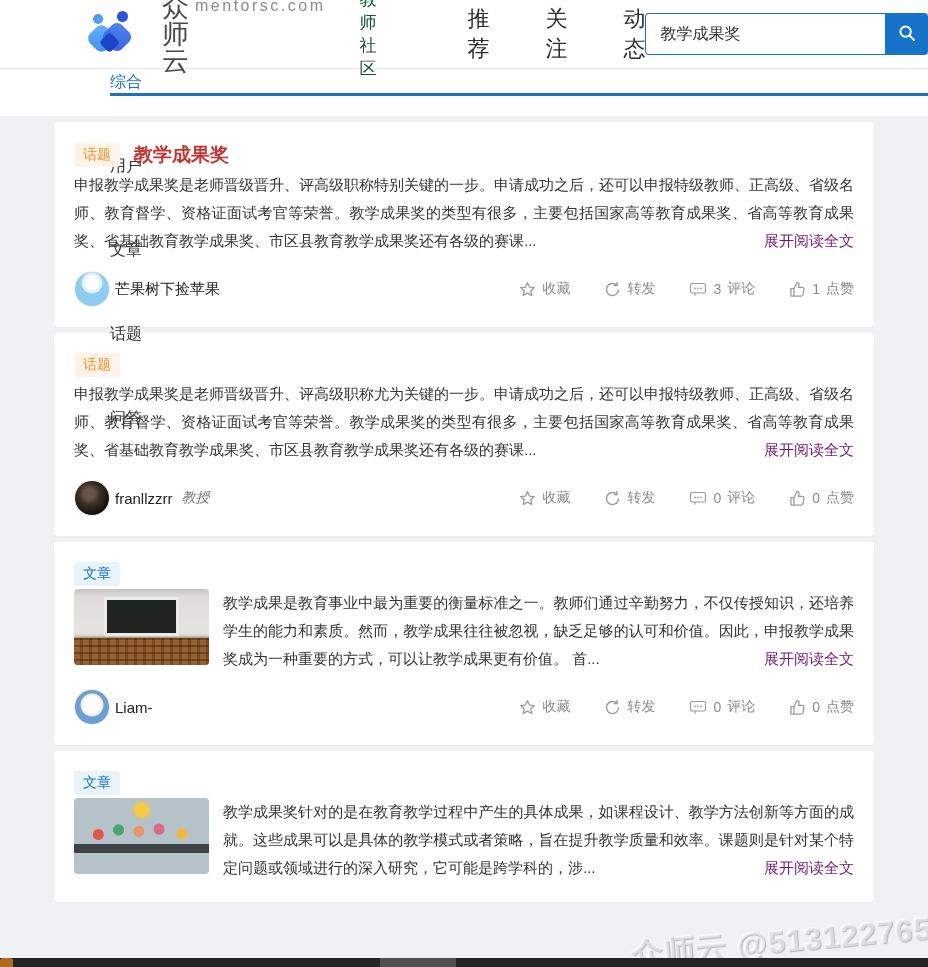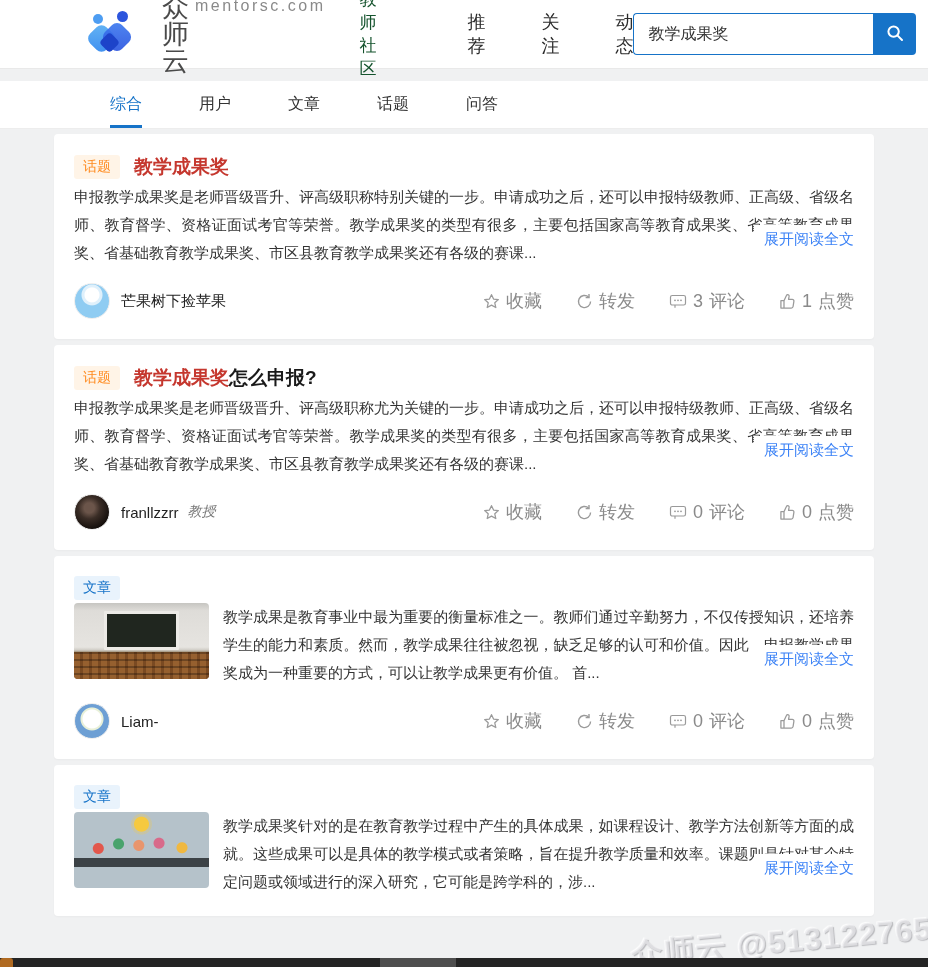--- a/index.html
+++ b/index.html
@@ -24,38 +24,39 @@
   .logo-icon .heart-l { position:absolute; left:2px; top:16px; width:23px; height:23px; border-radius:7px; transform:rotate(45deg); background:linear-gradient(135deg,#66b5f4,#3d8ef0); }
   .logo-icon .heart-r { position:absolute; right:3px; top:14px; width:24px; height:24px; border-radius:7px; transform:rotate(45deg); background:linear-gradient(135deg,#3f7df0,#2a52de); opacity:.92; }
   .logo-icon .heart-c { position:absolute; left:14px; top:24px; width:15px; height:15px; border-radius:4px; transform:rotate(45deg); background:#1d43c9; }
   .brand-text { display:flex; flex-direction:row; line-height:1;margin-left:20px; }
   .brand-name { font-size: 27px; color: #4a4a4a; letter-spacing: 6px; font-weight: 500; }
   .brand-domain { font-size: 16px; color: #8a8a8a; letter-spacing: 2.5px; margin-top: 4px; }
   .header-divider { width:1px; height:30px; background:#d9d9d9; margin: 0 20px 0 14px; }
   .community-dropdown { display:flex; align-items:flex-start; gap:20px; font-size:17px; color:#14532d; cursor:pointer; }
   .chevron-down svg { display:block; }
   .header-nav { display:flex; gap:56px; margin-left:58px; }
-  .nav-item { font-size:18px; color:#2b2b2b; cursor:pointer; }
+  .nav-item { font-size:22px; color:#2b2b2b; cursor:pointer; }
   .search-box { margin-left:auto; display:flex; height:42px; }
   .search-input {
     width: 240px; height: 42px; border: 1px solid #1673c8; border-right: none;
     border-radius: 4px 0 0 4px; padding: 0 14px; font-size: 16px; color:#333;
     outline: none; font-family: inherit;
   }
   .search-button {
     width: 43px; height: 42px; background: #1673c8; border: none;
     border-radius: 0 4px 4px 0; cursor: pointer;
     display:flex; align-items:center; justify-content:center;
   }
 
   
   .tabbar {
-    background: #fff; margin-top: 12px; height: 48px;
+    background: #fff; margin-top: 0; height: 48px;
     padding-left: 110px; display: flex; gap: 57px; align-items: stretch;
     border-bottom: 1px solid #ededed;
+    flex-direction: column;
   }
   .tab {
     font-size: 16px; color: #333; cursor: pointer;
     display:flex; align-items:center; border-bottom: 3px solid transparent;
     padding-top: 3px;
   }
   .tab.active { color: #1673c8; border-bottom-color: #1673c8; }
 
   
   .feed { width: 820px; margin: 5px auto 0; }
@@ -97,30 +98,30 @@
       radial-gradient(circle at 48% 44%, #e8956d 0 5px, transparent 6px),
       radial-gradient(circle at 63% 41%, #d86a8a 0 5px, transparent 6px),
       radial-gradient(circle at 80% 47%, #f0b840 0 5px, transparent 6px),
       linear-gradient(180deg, transparent 0 60%, #3c4246 60% 72%, transparent 72%),
       #b5c2ca;
   }
   .excerpt {
     flex: 1; font-size: 15px; line-height: 28px; color: #333;
     text-align: justify; position: relative; max-height: 84px; overflow: hidden;
   }
-  .read-more { position:absolute; right:0; bottom:14px; color:#3b82f6; cursor:pointer; text-decoration:none; background:#fff; padding-left:10px; }
+  .read-more { position:absolute; right:0; bottom:0; color:#701a75; cursor:pointer; text-decoration:none; background:#fff; padding-left:10px; }
   .card-foot { margin-top: 16px; display:flex; align-items:center; }
   .author { display:flex; align-items:center; cursor:pointer; }
   .avatar { width:36px; height:36px; border-radius:50%; position:relative; overflow:hidden; flex-shrink:0; border:1px solid #eee; }
   .avatar.blue-cartoon { background: radial-gradient(circle at 50% 32%, #ffffff 0 7px, #dff0fb 8px 10px, #8fccf2 11px); }
   .avatar.dark-photo  { background: radial-gradient(circle at 42% 38%, #6b554a 0 5px, #3a2d26 11px, #120d0a 75%); }
   .avatar.cat         { background: radial-gradient(circle at 50% 44%, #ffffff 0 9px, #e8f0d8 10px 11px, #6d9fd4 12px); }
-  .author-name { font-size: 15px; color:#222; margin-left: 11px; }
+  .author-name { font-size: 15px; color:#222; margin-left: 5px; }
   .author-role { font-size: 14px; color:#777; margin-left: 9px; font-style: italic; }
-  .actions { margin-left:auto; display:flex; align-items:center; gap: 34px; color:#8a8a8a; font-size:18px; }
+  .actions { margin-left:auto; display:flex; align-items:center; gap: 34px; color:#8a8a8a; font-size:14px; }
   .action { display:flex; align-items:center; gap:6px; cursor:pointer; }
   .action svg { display:block; }
 
   
   .watermark {
     position:absolute; right:-4px; bottom:4px; z-index:50; pointer-events:none;
     font-size: 31px; font-weight: bold; transform: rotate(-5deg); white-space: nowrap;
     color: rgba(235,235,238,.68);
     text-shadow: 1px 1px 1px rgba(140,140,145,.55), -1px -1px 1px rgba(255,255,255,.85);
     letter-spacing: 1px;
@@ -236,21 +237,20 @@
             </span>
           <span>1</span>
           <span>点赞</span>
         </span>
       </div>
     </div>
   </article>
     <article class="card">
     <div class="card-head">
       <span class="badge topic">话题</span>
-      <h2 class="card-title"><span class="hl">教学成果奖</span><span>怎么申报?</span></h2>
     </div>
     <div class="card-body">
 
       <p class="excerpt"><span class="excerpt-text">申报教学成果奖是老师晋级晋升、评高级职称尤为关键的一步。申请成功之后，还可以申报特级教师、正高级、省级名师、教育督学、资格证面试考官等荣誉。教学成果奖的类型有很多，主要包括国家高等教育成果奖、省高等教育成果奖、省基础教育教学成果奖、市区县教育教学成果奖还有各级的赛课...</span><a class="read-more">展开阅读全文</a></p>
     </div>
     <div class="card-foot">
       <div class="author">
         <span class="avatar dark-photo"></span>
         <span class="author-name">franllzzrr</span>
         <span class="author-role">教授</span>

